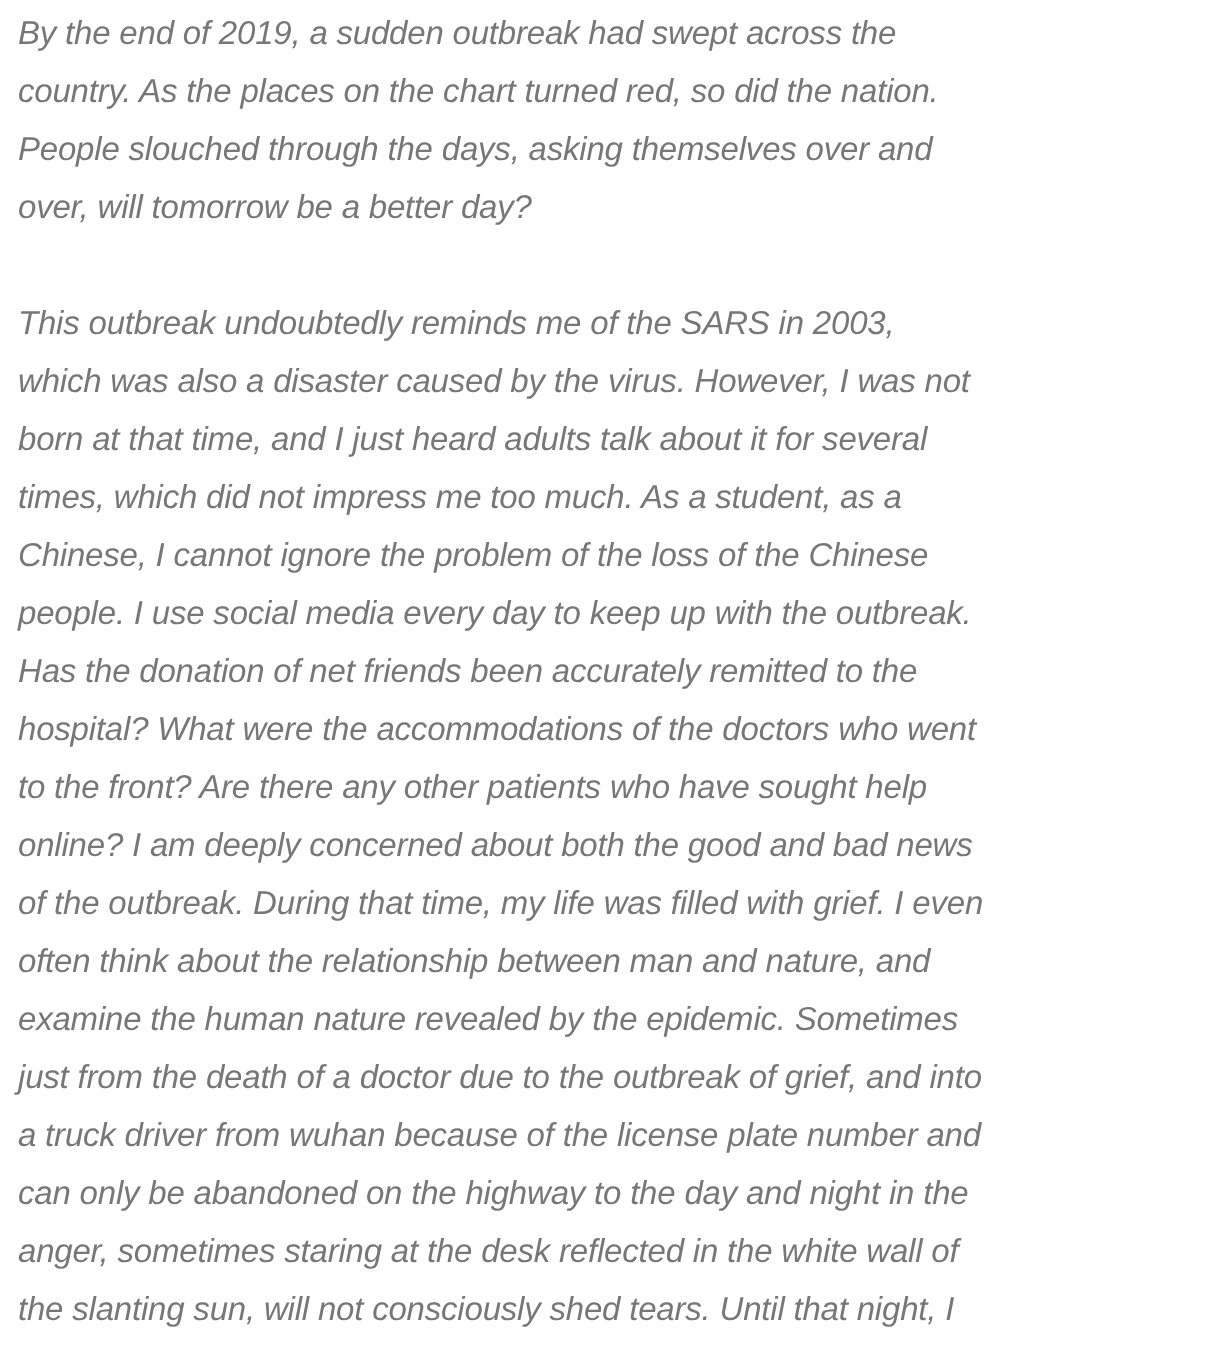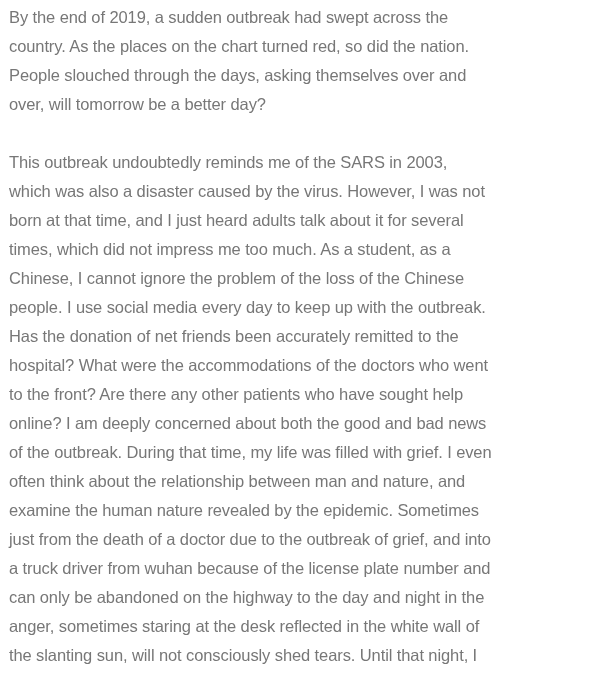--- a/index.html
+++ b/index.html
@@ -7,20 +7,21 @@
     padding: 0;
     background: #ffffff;
   }
   .page {
     width: 500px;
     height: 676px;
     box-sizing: border-box;
     padding: 3px 8px 17px 9px;
     background: #ffffff;
     overflow: hidden;
+    font-style: italic;
   }
   .page p {
     margin: 0 0 29px 0;
     font-family: "Liberation Sans", "DejaVu Sans", sans-serif;
     font-size: 16.5px;
     line-height: 29px;
     color: #777777;
     letter-spacing: -0.1px;
     text-align: left;
   }

